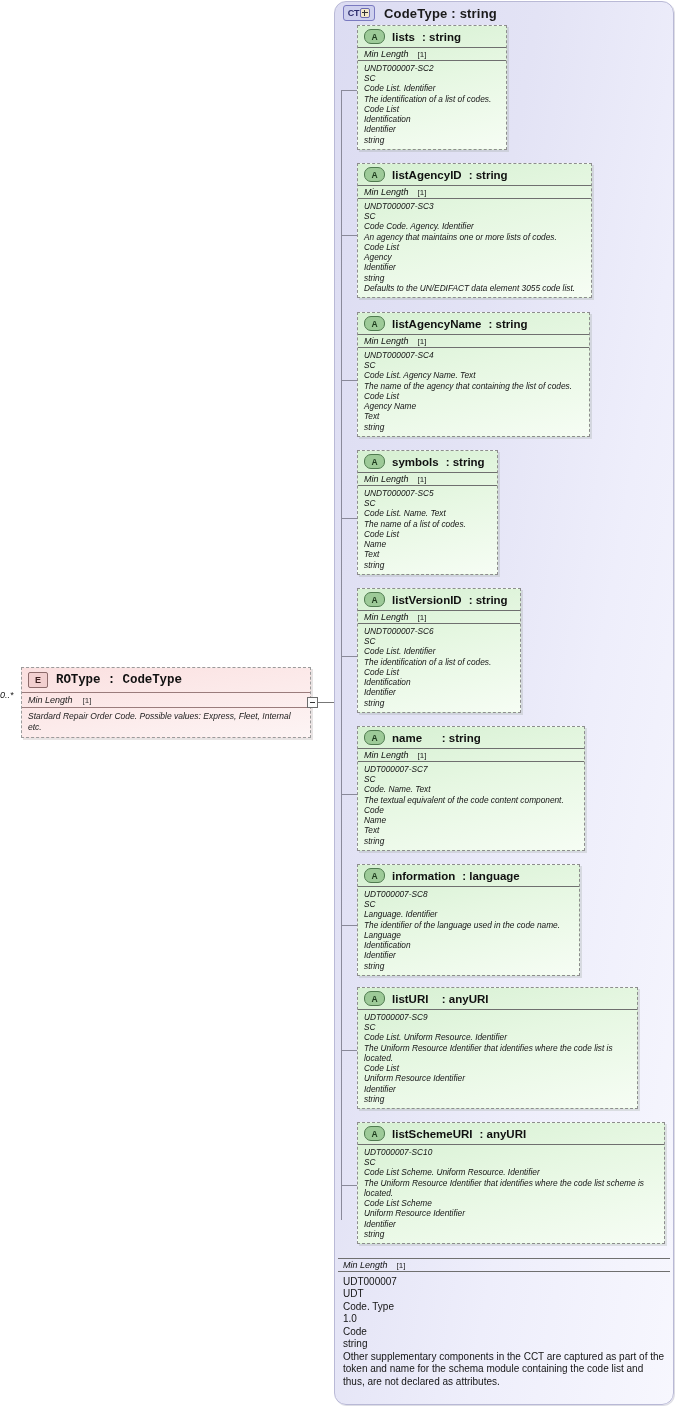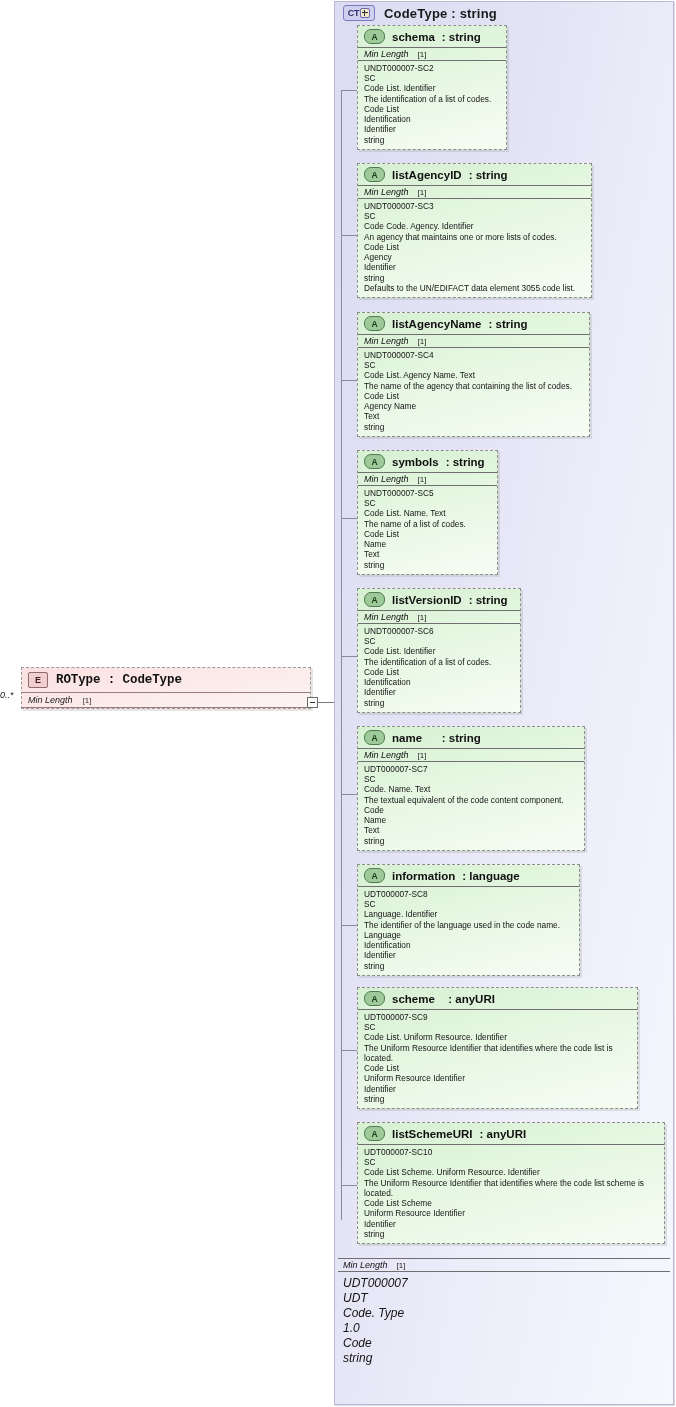--- a/index.html
+++ b/index.html
@@ -13,21 +13,21 @@
   }
   #root{position:absolute;left:0;top:0;width:676px;height:1407px;}
 
   
   .ct-box{
     position:absolute;
     left:334px;top:1px;
     width:340px;height:1404px;
     box-sizing:border-box;
     border:1px solid #b9b9d6;
-    border-radius:0;
+    border-radius:12px;
     background:linear-gradient(100deg,#dcdcf2 0%,#e3e3f5 35%,#eeeefb 65%,#f7f7fe 100%);
     box-shadow:1px 1px 0 rgba(120,120,150,.25);
   }
   .ct-header{
     position:absolute;left:8px;top:3px;
     display:flex;align-items:center;gap:9px;
     font-size:13px;font-weight:bold;color:#1a1a1a;
     letter-spacing:.2px;
   }
   .ct-badge{
@@ -130,38 +130,38 @@
     border-top:1px solid #6f6f6f;
     border-bottom:1px solid #6f6f6f;
     padding:1px 6px;
     font-size:9px;font-style:italic;color:#101010;
     display:flex;align-items:baseline;gap:9px;
   }
   .attr-facet .occ{font-style:normal;font-size:8px;color:#222;}
   .attr-topline{border-top:1px solid #6f6f6f;}
   .attr-doc{
     padding:2px 6px 4px 6px;
-    font-size:8.3px;color:#141414;line-height:1.235;
+    font-size:8.3px;font-style:italic;color:#141414;line-height:1.235;
   }
   .attr-doc div{white-space:normal;}
 
   
   .ct-facet{
     position:absolute;left:338px;top:1258px;width:332px;
     box-sizing:border-box;
     border-top:1px solid #6f6f6f;border-bottom:1px solid #6f6f6f;
     padding:1px 5px;
     font-size:9px;font-style:italic;color:#101010;
     display:flex;align-items:baseline;gap:9px;
   }
   .ct-facet .occ{font-style:normal;font-size:8px;color:#222;}
   .ct-doc{
     position:absolute;left:338px;top:1274px;width:332px;
     padding:2px 5px 4px 5px;box-sizing:border-box;
-    font-size:12px;font-style:italic;color:#141414;line-height:1.245;
+    font-size:10px;color:#141414;line-height:1.245;
   }
 
   
   .rail{position:absolute;width:1px;background:#8a8a9a;}
   .stub{position:absolute;height:1px;background:#8a8a9a;}
 </style>
 </head>
 <body>
 
 <div id="root">
@@ -182,30 +182,33 @@
 
   <div class="el-box">
     <div class="el-title">
       <span class="el-badge">E</span>
       <span>ROType  : CodeType</span>
     </div>
     <div class="el-facet">
       <span>Min Length</span>
       <span class="occ">[1]</span>
     </div>
+    <div class="el-doc">
+      <div>Stardard Repair Order Code. Possible values: Express, Fleet, Internal etc.</div>
+    </div>
   </div>
 
   <div class="conn-line" style="left:311px;top:702px;width:23px;height:1px;"></div>
   <div class="expander"></div>
 
   <div class="stub" style="left:341px;top:90px;width:17px;"></div>
   <div class="attr" style="left:357px;top:25px;width:150px;">
     <div class="attr-title">
       <span class="attr-badge">A</span>
-      <span class="nm">schema</span>
+      <span class="nm">lists</span>
       <span>: string</span>
     </div>
     <div class="attr-facet">
       <span>Min Length</span>
       <span class="occ">[1]</span>
     </div>
     <div class="attr-doc">
       <div>UNDT000007-SC2</div>
       <div>SC</div>
       <div>Code List. Identifier</div>
@@ -349,21 +352,21 @@
       <div>Identification</div>
       <div>Identifier</div>
       <div>string</div>
     </div>
   </div>
 
   <div class="stub" style="left:341px;top:1050px;width:17px;"></div>
   <div class="attr" style="left:357px;top:987px;width:281px;">
     <div class="attr-title">
       <span class="attr-badge">A</span>
-      <span class="nm">scheme  </span>
+      <span class="nm">listURI  </span>
       <span>: anyURI</span>
     </div>
     <div class="attr-doc attr-topline">
       <div>UDT000007-SC9</div>
       <div>SC</div>
       <div>Code List. Uniform Resource. Identifier</div>
       <div>The Uniform Resource Identifier that identifies where the code list is located.</div>
       <div>Code List</div>
       <div>Uniform Resource Identifier</div>
       <div>Identifier</div>
@@ -394,15 +397,16 @@
     <span>Min Length</span>
     <span class="occ">[1]</span>
   </div>
   <div class="ct-doc">
     <div>UDT000007</div>
     <div>UDT</div>
     <div>Code. Type</div>
     <div>1.0</div>
     <div>Code</div>
     <div>string</div>
+    <div>Other supplementary components in the CCT are captured as part of the token and name for the schema module containing the code list and thus, are not declared as attributes.</div>
   </div>
 
 </div>
 
 </body></html>

